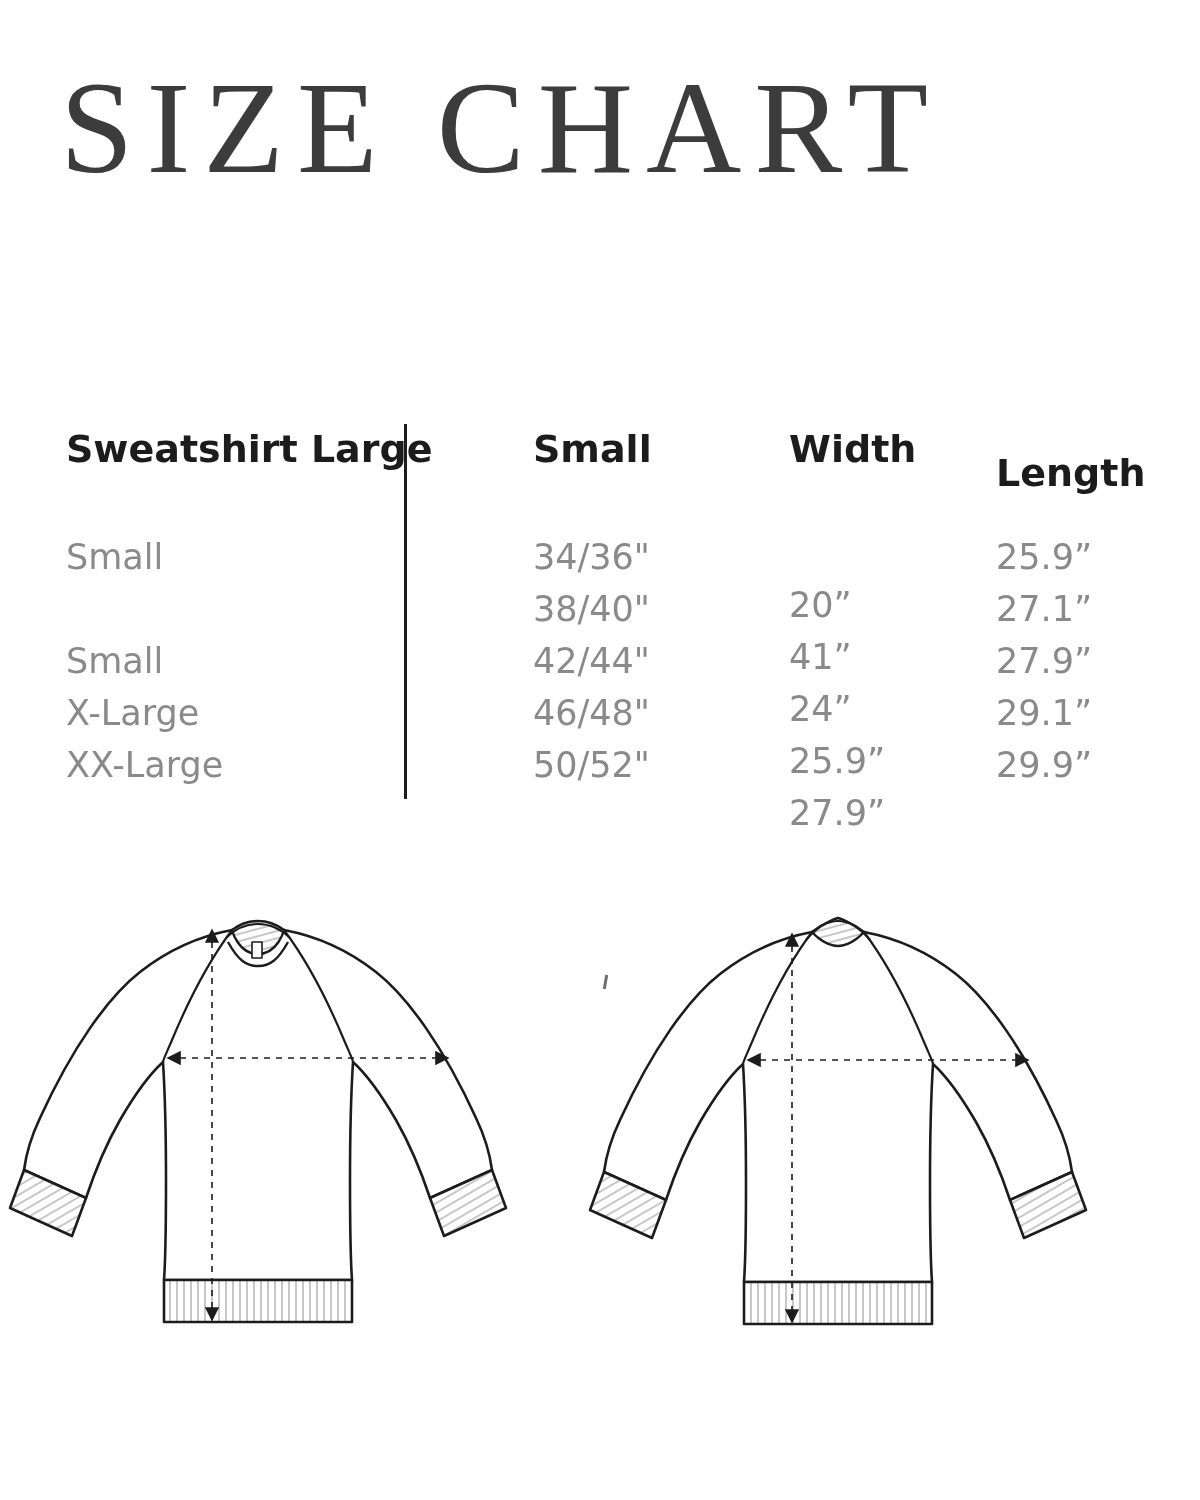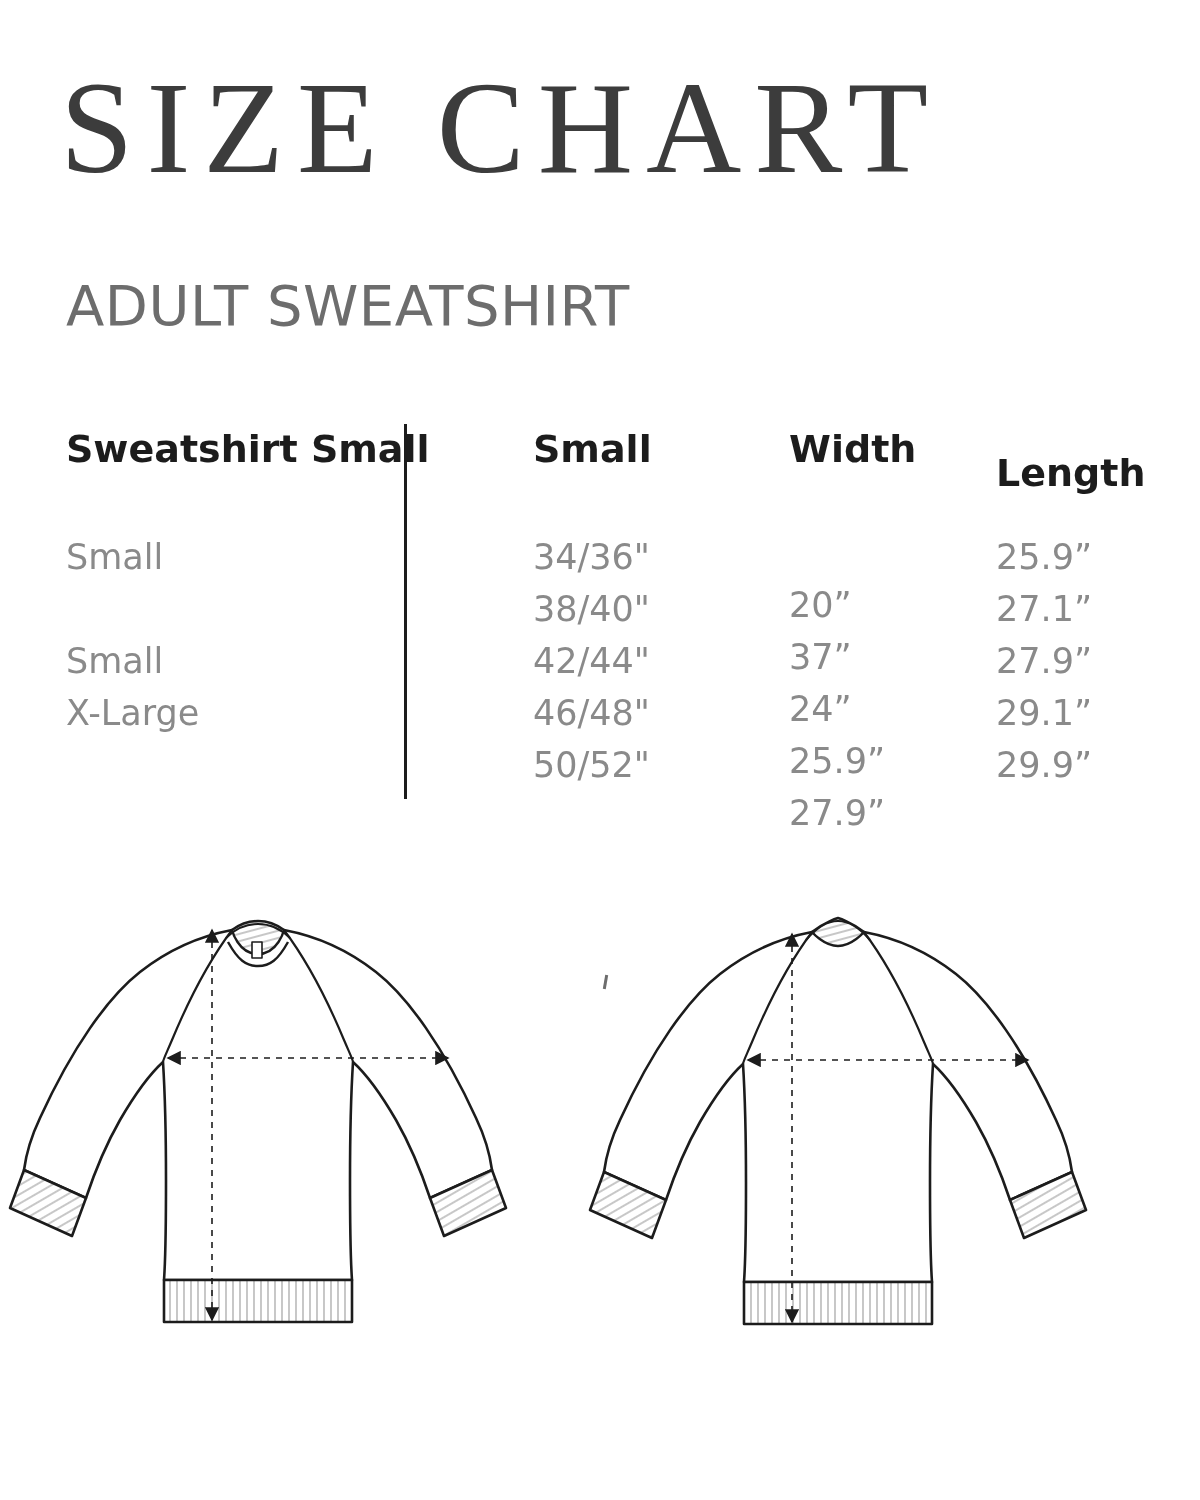--- a/index.html
+++ b/index.html
@@ -128,57 +128,57 @@
     background: #6d6d6d;
     transform: rotate(10deg);
   }
 </style>
 </head>
 <body>
 
 <div class="page">
 
   <div class="title">SIZE CHART</div>
-  <div class="subtitle">ADULT SWEATSHIRT</div>
 
   <div class="divider"></div>
 
   <div class="table">
     <div class="header-row">
-      <div class="hcell h-size">Sweatshirt Small</div>
+      <div class="hcell h-size">Sweatshirt Large</div>
       <div class="hcell h-chest">Small</div>
       <div class="hcell h-width">Width</div>
       <div class="hcell h-length">Length</div>
     </div>
 
     <div class="rows">
       <div class="row">
         <div class="cell c-size">Small</div>
         <div class="cell c-chest">34/36"</div>
         <div class="cell c-width">20”</div>
         <div class="cell c-length">25.9”</div>
       </div>
       <div class="row">
         <div class="cell c-chest">38/40"</div>
-        <div class="cell c-width">37”</div>
+        <div class="cell c-width">41”</div>
         <div class="cell c-length">27.1”</div>
       </div>
       <div class="row">
         <div class="cell c-size">Small</div>
         <div class="cell c-chest">42/44"</div>
         <div class="cell c-width">24”</div>
         <div class="cell c-length">27.9”</div>
       </div>
       <div class="row">
         <div class="cell c-size">X-Large</div>
         <div class="cell c-chest">46/48"</div>
         <div class="cell c-width">25.9”</div>
         <div class="cell c-length">29.1”</div>
       </div>
       <div class="row">
+        <div class="cell c-size">XX-Large</div>
         <div class="cell c-chest">50/52"</div>
         <div class="cell c-width">27.9”</div>
         <div class="cell c-length">29.9”</div>
       </div>
     </div>
   </div>
 
   <div class="speck"></div>
 
   <div class="illustrations">

